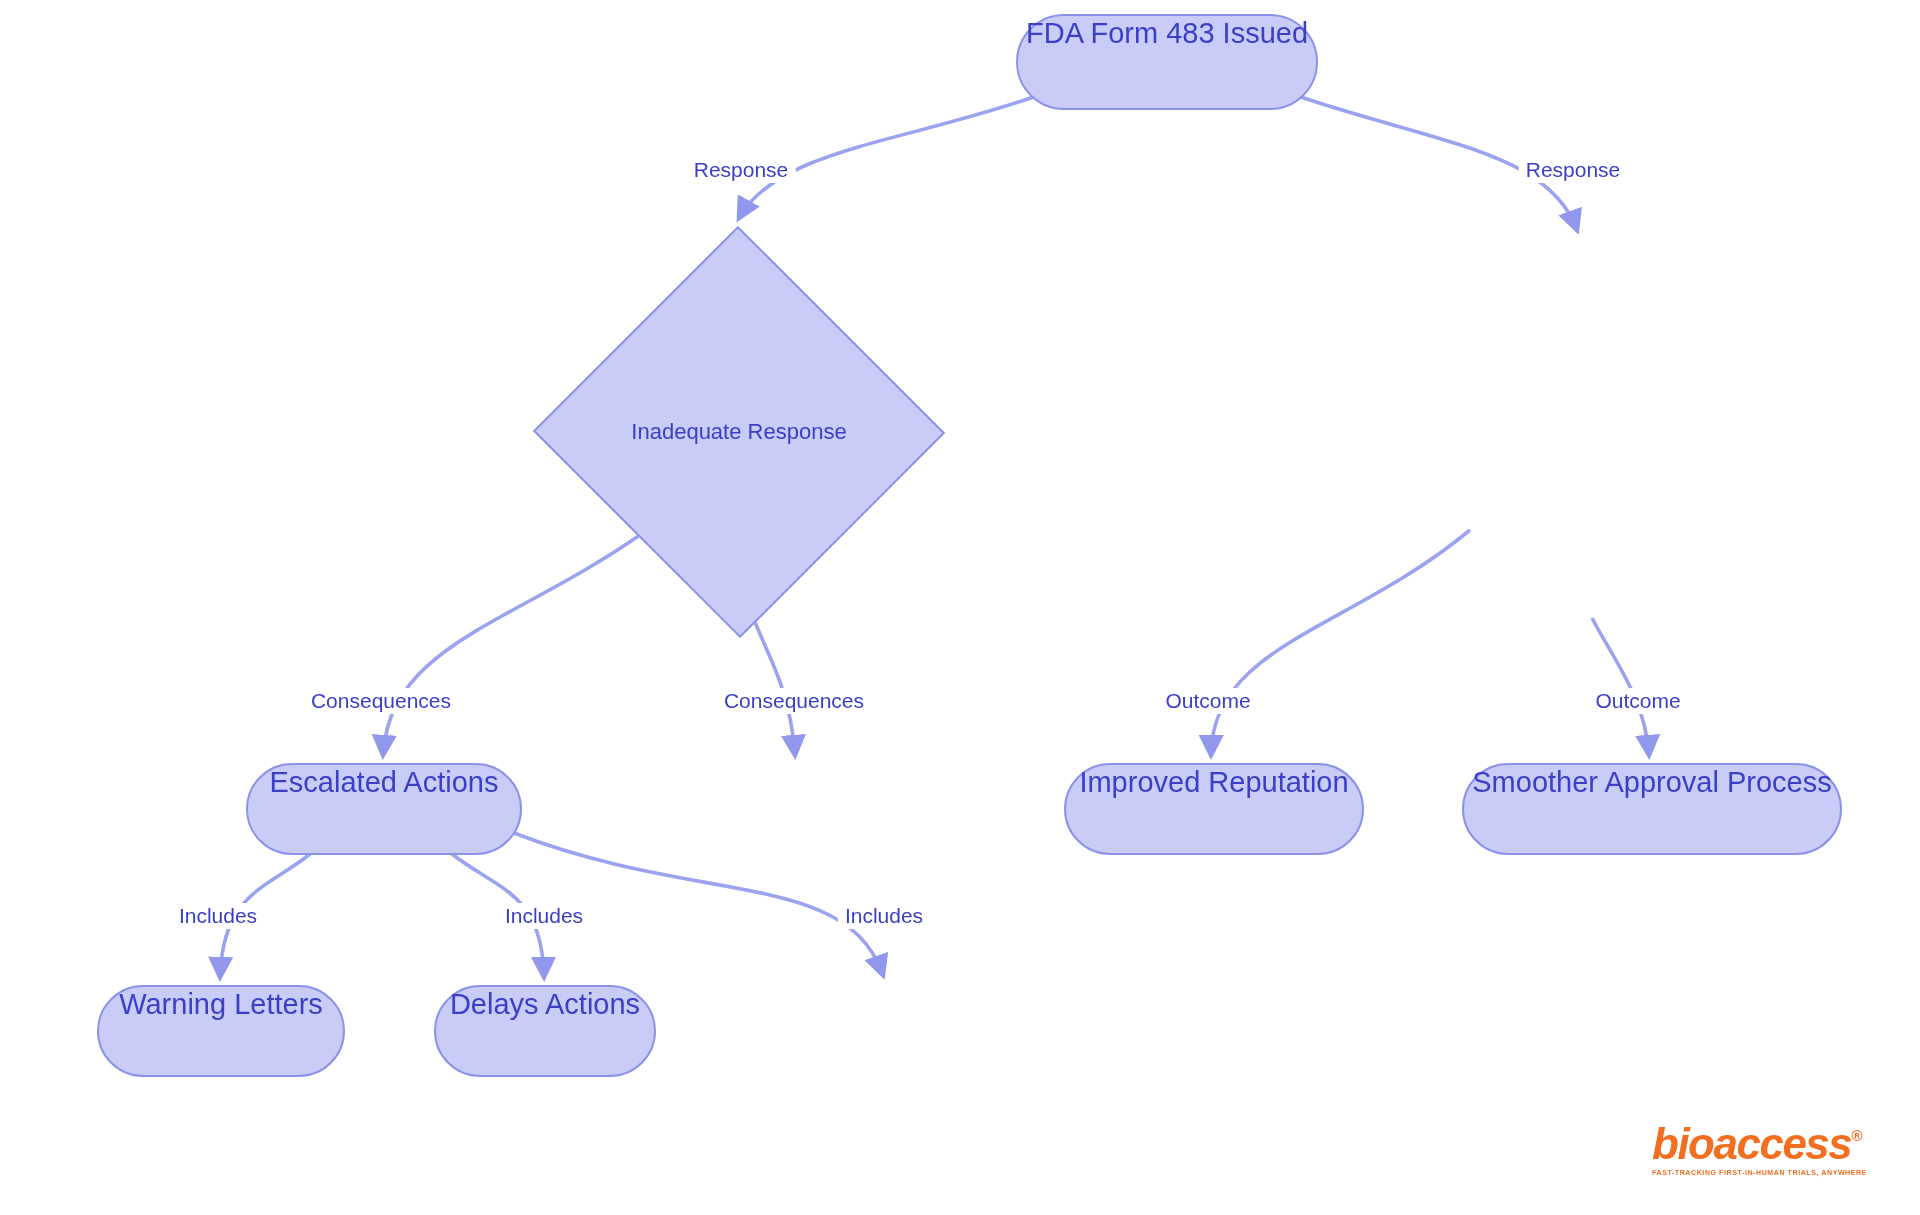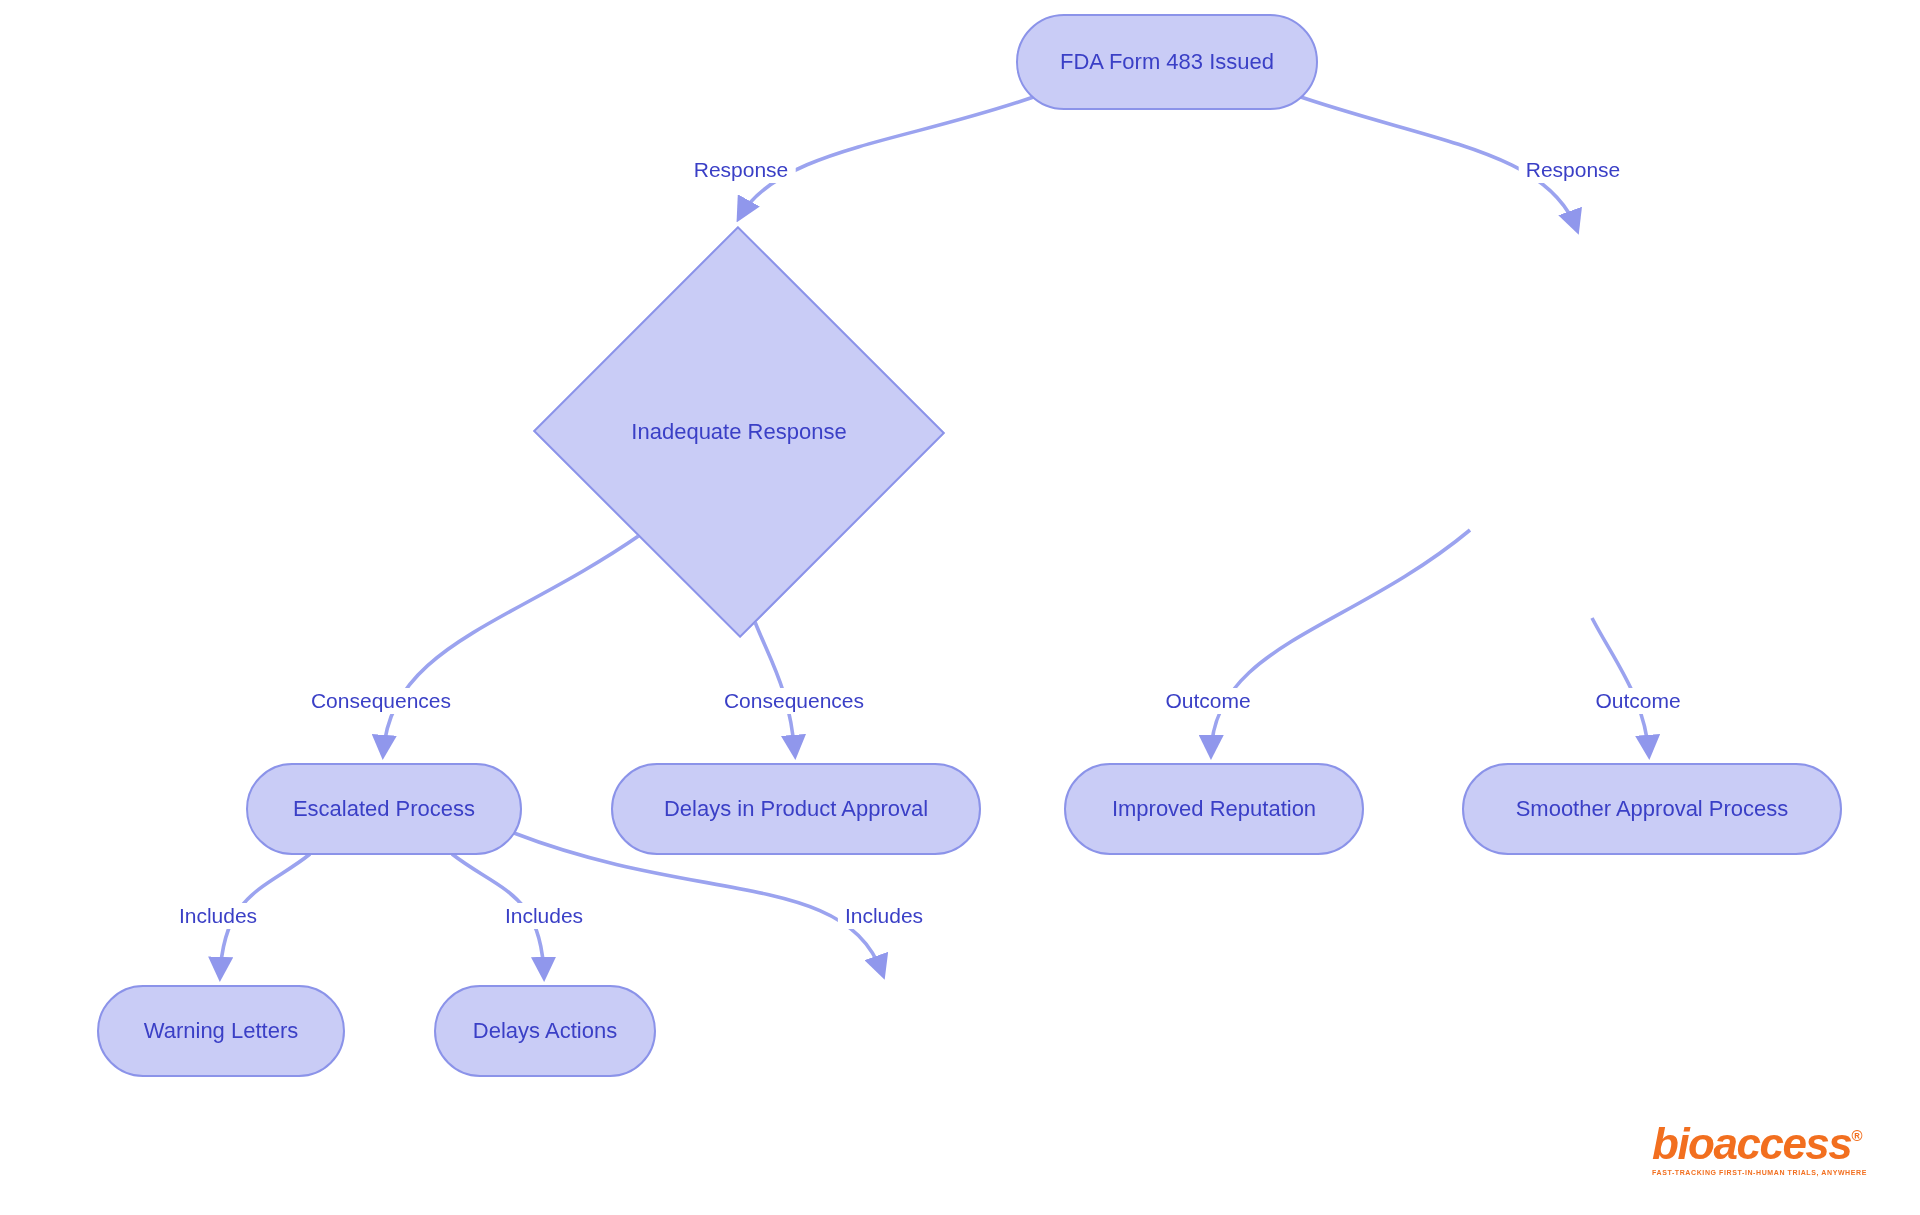--- a/index.html
+++ b/index.html
@@ -18,22 +18,22 @@
     width:1920px;height:1215px;background:var(--bg);
     font-family:"Liberation Sans", sans-serif;
   }
   .canvas{position:relative;width:1920px;height:1215px;overflow:hidden;background:var(--bg);}
   svg.edges{position:absolute;left:0;top:0;z-index:1;}
   svg.edges path.edge{fill:none;stroke:var(--line);stroke-width:3.6;}
   .arrowhead{fill:var(--arrow);}
   .node{
     position:absolute;z-index:2;
     background:var(--fill);border:2px solid var(--border);color:var(--ntext);
-    display:flex;align-items:center;justify-content:center;
-    font-size:22px;line-height:1.2;text-align:center;
+    display:flex;align-items:flex-start;justify-content:center;
+    font-size:29px;line-height:1.2;text-align:center;
   }
   .stadium{border-radius:60px;}
   .diamond{position:absolute;z-index:2;}
   .diamond .shape{
     position:absolute;left:50%;top:50%;
     transform:translate(-50%,-50%) rotate(45deg);
     background:var(--fill);border:2px solid var(--border);
   }
   .diamond .dlabel{
     position:absolute;left:0;top:0;right:0;bottom:0;
@@ -79,26 +79,23 @@
     <span>FDA Form 483 Issued</span>
   </div>
 
   <div class="diamond" style="left:532px;top:227px;width:414px;height:410px;">
     <div class="shape" style="width:293px;height:290px;"></div>
     <div class="dlabel">Inadequate Response</div>
   </div>
 
 
   <div class="node stadium" style="left:246px;top:763px;width:276px;height:92px;">
-    <span>Escalated Process</span>
+    <span>Escalated Actions</span>
   </div>
 
-  <div class="node stadium" style="left:611px;top:763px;width:370px;height:92px;">
-    <span>Delays in Product Approval</span>
-  </div>
 
   <div class="node stadium" style="left:1064px;top:763px;width:300px;height:92px;">
     <span>Improved Reputation</span>
   </div>
 
   <div class="node stadium" style="left:1462px;top:763px;width:380px;height:92px;">
     <span>Smoother Approval Process</span>
   </div>
 
   <div class="node stadium" style="left:97px;top:985px;width:248px;height:92px;">

